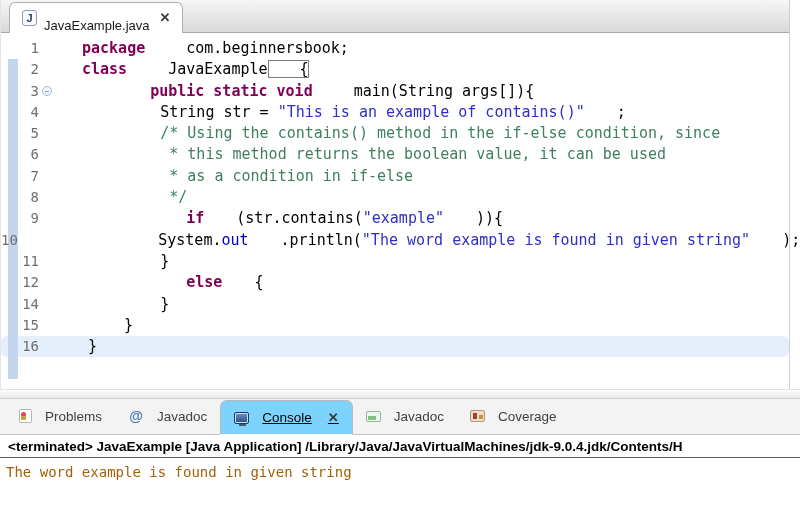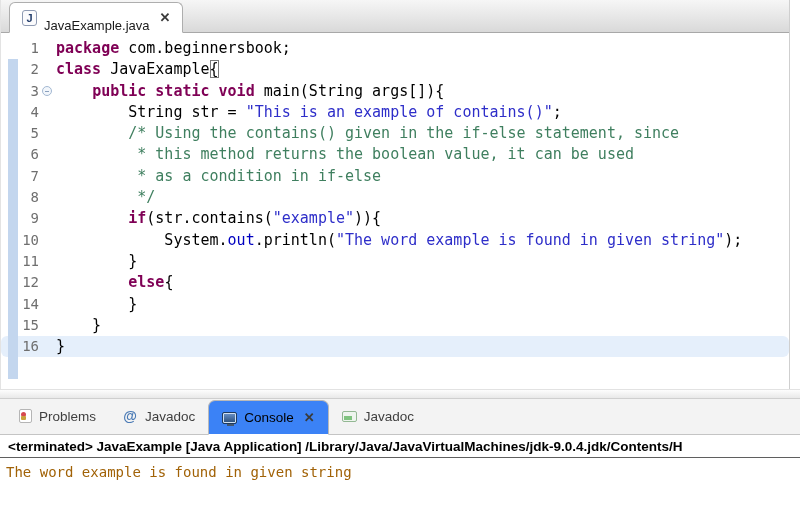--- a/index.html
+++ b/index.html
@@ -28,38 +28,38 @@
              background:var(--diffbar); z-index:1; }
   .code-row { display:flex; height:21.3px; line-height:21.3px; white-space:pre; position:relative; }
   .code-row.current { background:var(--curline);border-radius:6px; }
   .ln { width:38px; text-align:right; color:var(--lineno); font-size:14px; z-index:2; }
   .foldcol { width:17px; position:relative; }
   .fold-icon { position:absolute; left:3px; top:5px; width:10px; height:10px;
                border:1px solid #a3b8d2; border-radius:50%; background:#f2f6fb; }
   .fold-icon::after { content:""; position:absolute; left:2px; right:2px; top:4px;
                       height:1px; background:#8aa0bd; }
   .code { flex:1; color:#000; }
-  .kw  { color:var(--kw); font-weight:bold; }
+  .kw  { color:var(--kw); font-weight:bold;margin-left:26px; }
   .str { color:var(--str); }
   .com { color:var(--com); }
   .fld { color:var(--fld); }
-  .pl  { color:#000; }
+  .pl  { color:#000;padding-left:32px; }
   .brk { outline:1px solid #7a7a7a; outline-offset:-1px; }
 
   
   .sash { height:9px; background:linear-gradient(#fdfdfd,#e9e9e9); border-top:1px solid #e2e2e2; }
 
   
   .bottom-tabbar { height:37px; background:#f3f3f3; border-top:1px solid #cfcfcf;
                    border-bottom:1px solid #c4c4c4; display:flex; align-items:flex-end;
                    padding-left:6px; position:relative; }
-  .btab { display:flex; align-items:center; gap:7px; padding:0 13px; height:36px;
+  .btab { display:flex; align-items:center; gap:13px; padding:0 13px; height:36px;
           font-size:13.5px; color:#3f3f3f; cursor:pointer; }
-  .btab.active { background:#3b82f6; border:1px solid #b9b9b9; border-bottom:1px solid #fff;
-                 border-radius:7px 7px 0 0; margin-bottom:-1px; height:35px; color:#000; }
+  .btab.active { background:#7dd3fc; border:1px solid #b9b9b9; border-bottom:1px solid #fff;
+                 border-radius:7px 7px 0 0; margin-bottom:-1px; height:35px; color:#000;text-decoration:underline; }
   .btab-label { white-space:nowrap; }
 
   .icon { width:16px; height:15px; display:inline-flex; align-items:center;
           justify-content:center; position:relative; flex:none; }
   .problems-icon { width:13px; height:14px; background:#fff; border:1px solid #b5b5b5; border-radius:2px; }
   .problems-icon::before { content:""; position:absolute; left:1px; top:2px; width:5px; height:5px;
                            background:#d6494f; border-radius:50%; }
   .problems-icon::after  { content:""; position:absolute; left:1px; bottom:2px; width:5px; height:4px;
                            background:#c9a23c; border-radius:1px; }
   .javadoc-icon::before { content:"@"; color:#4a7ab5; font-weight:bold; font-size:14px; }
@@ -92,21 +92,21 @@
       <span class="etab-label">JavaExample.java</span>
       <span class="tab-close">✕</span>
     </div>
   </div>
   <div class="editor">
     <div class="diffbar"></div>
   <div class="code-row"><span class="ln">1</span><span class="foldcol"></span><span class="code"><span class="kw">package</span><span class="pl"> com.beginnersbook;</span></span></div>
       <div class="code-row"><span class="ln">2</span><span class="foldcol"></span><span class="code"><span class="kw">class</span><span class="pl"> JavaExample</span><span class="pl brk">{</span></span></div>
       <div class="code-row"><span class="ln">3</span><span class="foldcol"><span class="fold-icon"></span></span><span class="code"><span class="pl">    </span><span class="kw">public static void</span><span class="pl"> main(String args[]){</span></span></div>
       <div class="code-row"><span class="ln">4</span><span class="foldcol"></span><span class="code"><span class="pl">        String str = </span><span class="str">"This is an example of contains()"</span><span class="pl">;</span></span></div>
-      <div class="code-row"><span class="ln">5</span><span class="foldcol"></span><span class="code"><span class="pl">        </span><span class="com">/* Using the contains() given in the if-else statement, since</span></span></div>
+      <div class="code-row"><span class="ln">5</span><span class="foldcol"></span><span class="code"><span class="pl">        </span><span class="com">/* Using the contains() method in the if-else condition, since</span></span></div>
       <div class="code-row"><span class="ln">6</span><span class="foldcol"></span><span class="code"><span class="pl">         </span><span class="com">* this method returns the boolean value, it can be used</span></span></div>
       <div class="code-row"><span class="ln">7</span><span class="foldcol"></span><span class="code"><span class="pl">         </span><span class="com">* as a condition in if-else</span></span></div>
       <div class="code-row"><span class="ln">8</span><span class="foldcol"></span><span class="code"><span class="pl">         </span><span class="com">*/</span></span></div>
       <div class="code-row"><span class="ln">9</span><span class="foldcol"></span><span class="code"><span class="pl">        </span><span class="kw">if</span><span class="pl">(str.contains(</span><span class="str">"example"</span><span class="pl">)){</span></span></div>
       <div class="code-row"><span class="ln">10</span><span class="foldcol"></span><span class="code"><span class="pl">            System.</span><span class="fld">out</span><span class="pl">.println(</span><span class="str">"The word example is found in given string"</span><span class="pl">);</span></span></div>
       <div class="code-row"><span class="ln">11</span><span class="foldcol"></span><span class="code"><span class="pl">        }</span></span></div>
       <div class="code-row"><span class="ln">12</span><span class="foldcol"></span><span class="code"><span class="pl">        </span><span class="kw">else</span><span class="pl">{</span></span></div>
       <div class="code-row"><span class="ln">14</span><span class="foldcol"></span><span class="code"><span class="pl">        }</span></span></div>
       <div class="code-row"><span class="ln">15</span><span class="foldcol"></span><span class="code"><span class="pl">    }</span></span></div>
       <div class="code-row current"><span class="ln">16</span><span class="foldcol"></span><span class="code"><span class="pl">}</span></span></div>
@@ -126,18 +126,22 @@
     </div>
     <div class="btab active">
       <span class="icon console-icon"></span>
       <span class="btab-label">Console</span>
       <span class="tab-close">✕</span>
     </div>
     <div class="btab">
       <span class="icon progress-icon"></span>
       <span class="btab-label">Javadoc</span>
     </div>
+    <div class="btab">
+      <span class="icon coverage-icon"></span>
+      <span class="btab-label">Coverage</span>
+    </div>
   </div>
 
 <div class="console-area">
   <div class="console-header">&lt;terminated&gt; JavaExample [Java Application] /Library/Java/JavaVirtualMachines/jdk-9.0.4.jdk/Contents/H</div>
   <div class="console-output">The word example is found in given string</div>
 </div>
 
 </body></html>

